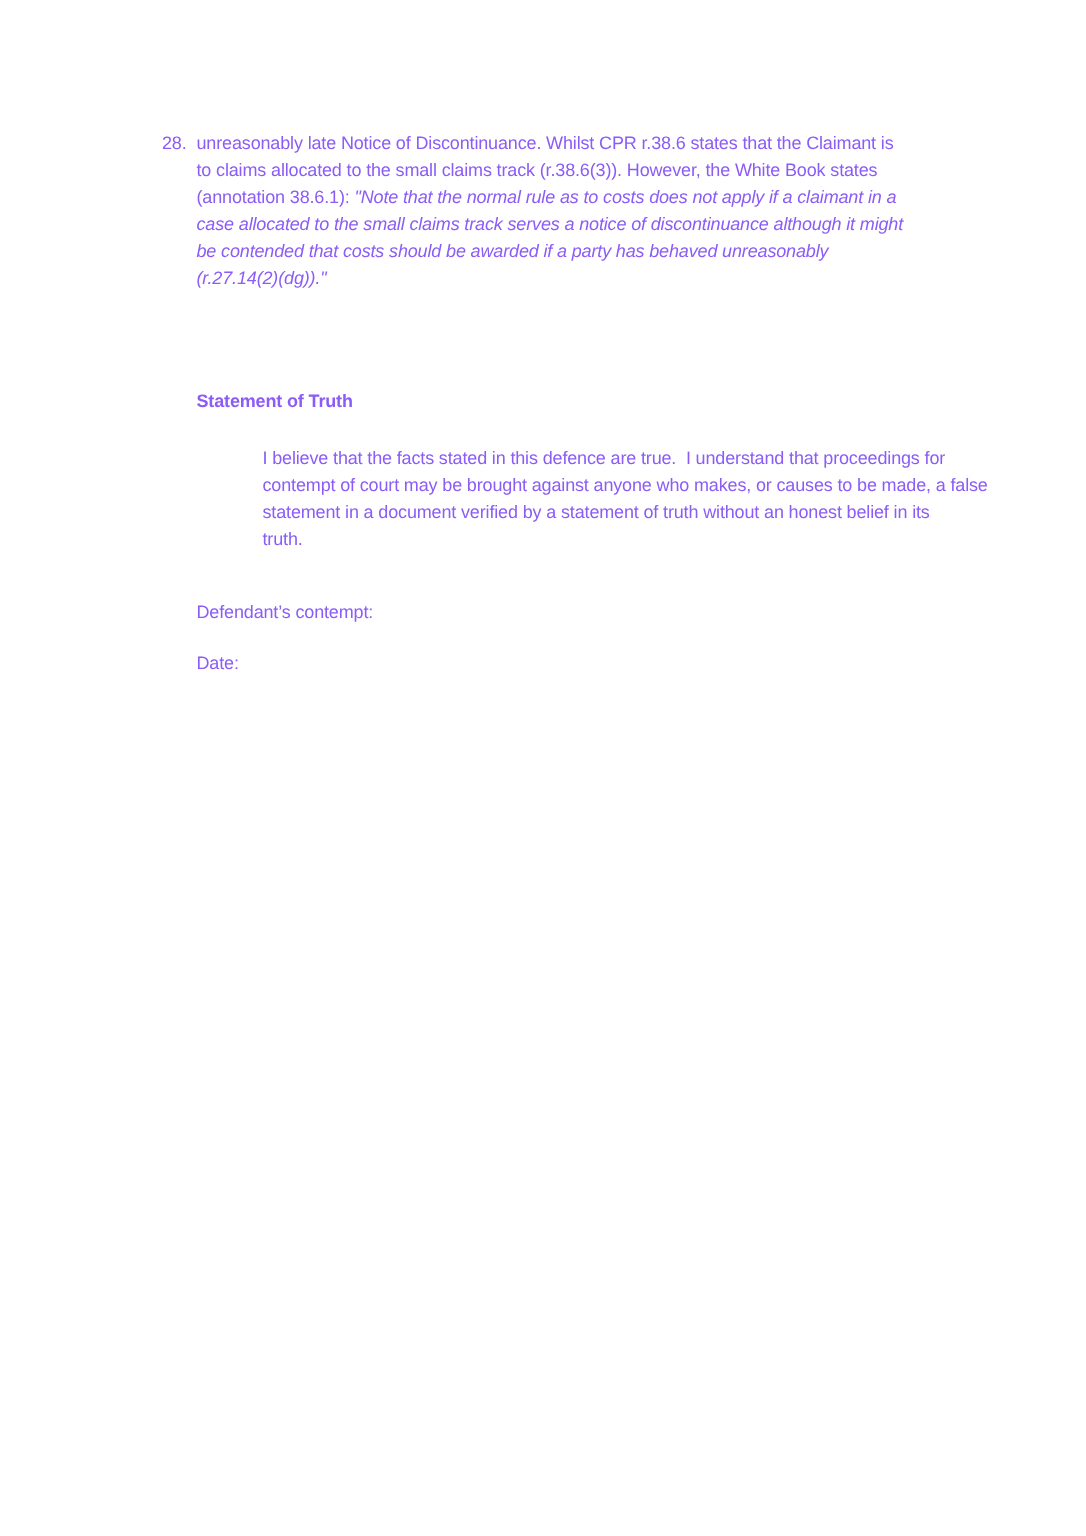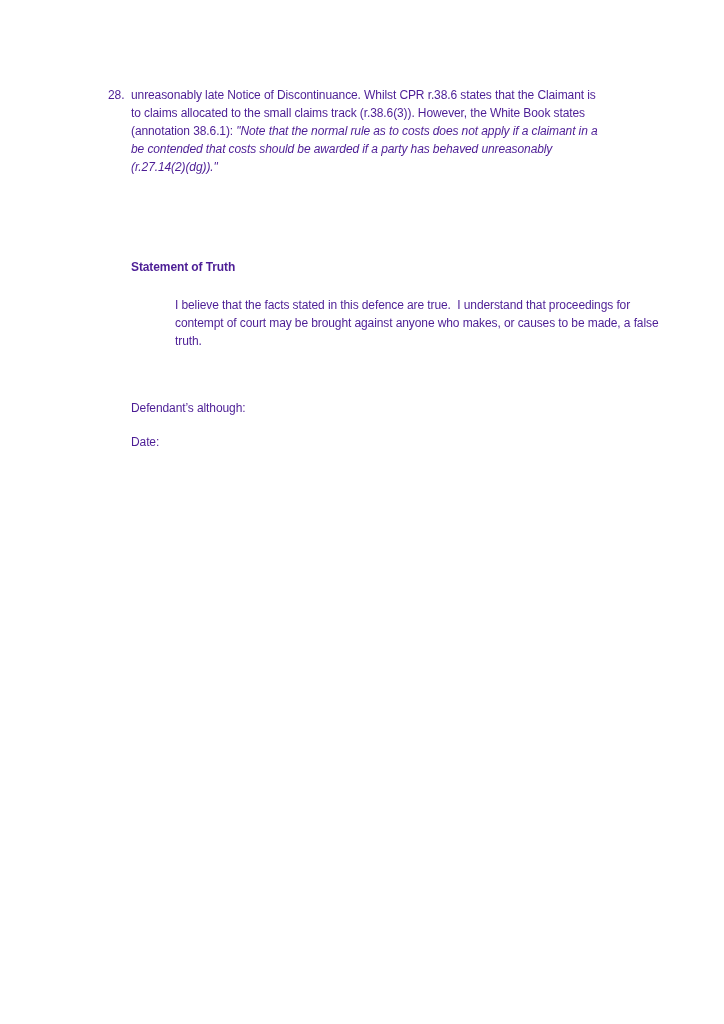--- a/index.html
+++ b/index.html
@@ -8,21 +8,21 @@
     background: #ffffff;
   }
   .page {
     position: relative;
     width: 724px;
     height: 1024px;
     background: #ffffff;
     font-family: "Liberation Sans", sans-serif;
     font-size: 12px;
     letter-spacing: -0.1px;
-    color: #4c1d95;
+    color: #8b5cf6;
     overflow: hidden;
   }
   .abs { position: absolute; }
   .numbered-para {
     left: 108px;
     top: 86px;
     display: flex;
     align-items: flex-start;
   }
   .para-num {
@@ -59,30 +59,32 @@
 <body>
 
 <div class="page">
 
   <div class="abs numbered-para">
     <div class="para-num">28.</div>
     <div class="lines">
         <div class="line"><span>unreasonably late Notice of Discontinuance. Whilst CPR r.38.6 states that the Claimant is</span></div>
         <div class="line"><span>to claims allocated to the small claims track (r.38.6(3)). However, the White Book states</span></div>
         <div class="line"><span>(annotation 38.6.1): </span><span class="italic">"Note that the normal rule as to costs does not apply if a claimant in a</span></div>
+        <div class="line"><span class="italic">case allocated to the small claims track serves a notice of discontinuance although it might</span></div>
         <div class="line"><span class="italic">be contended that costs should be awarded if a party has behaved unreasonably</span></div>
         <div class="line"><span class="italic">(r.27.14(2)(dg))."</span></div>
       </div>
   </div>
 
   <div class="abs heading">Statement of Truth</div>
 
   <div class="abs stmt-para lines">
       <div class="line"><span>I believe that the facts stated in this defence are true.  I understand that proceedings for</span></div>
       <div class="line"><span>contempt of court may be brought against anyone who makes, or causes to be made, a false</span></div>
+      <div class="line"><span>statement in a document verified by a statement of truth without an honest belief in its</span></div>
       <div class="line"><span>truth.</span></div>
     </div>
 
-  <div class="abs label-line" style="top:399px">Defendant’s although:</div>
+  <div class="abs label-line" style="top:399px">Defendant’s contempt:</div>
 
   <div class="abs label-line" style="top:433px">Date:</div>
 
 </div>
 
 </body></html>

